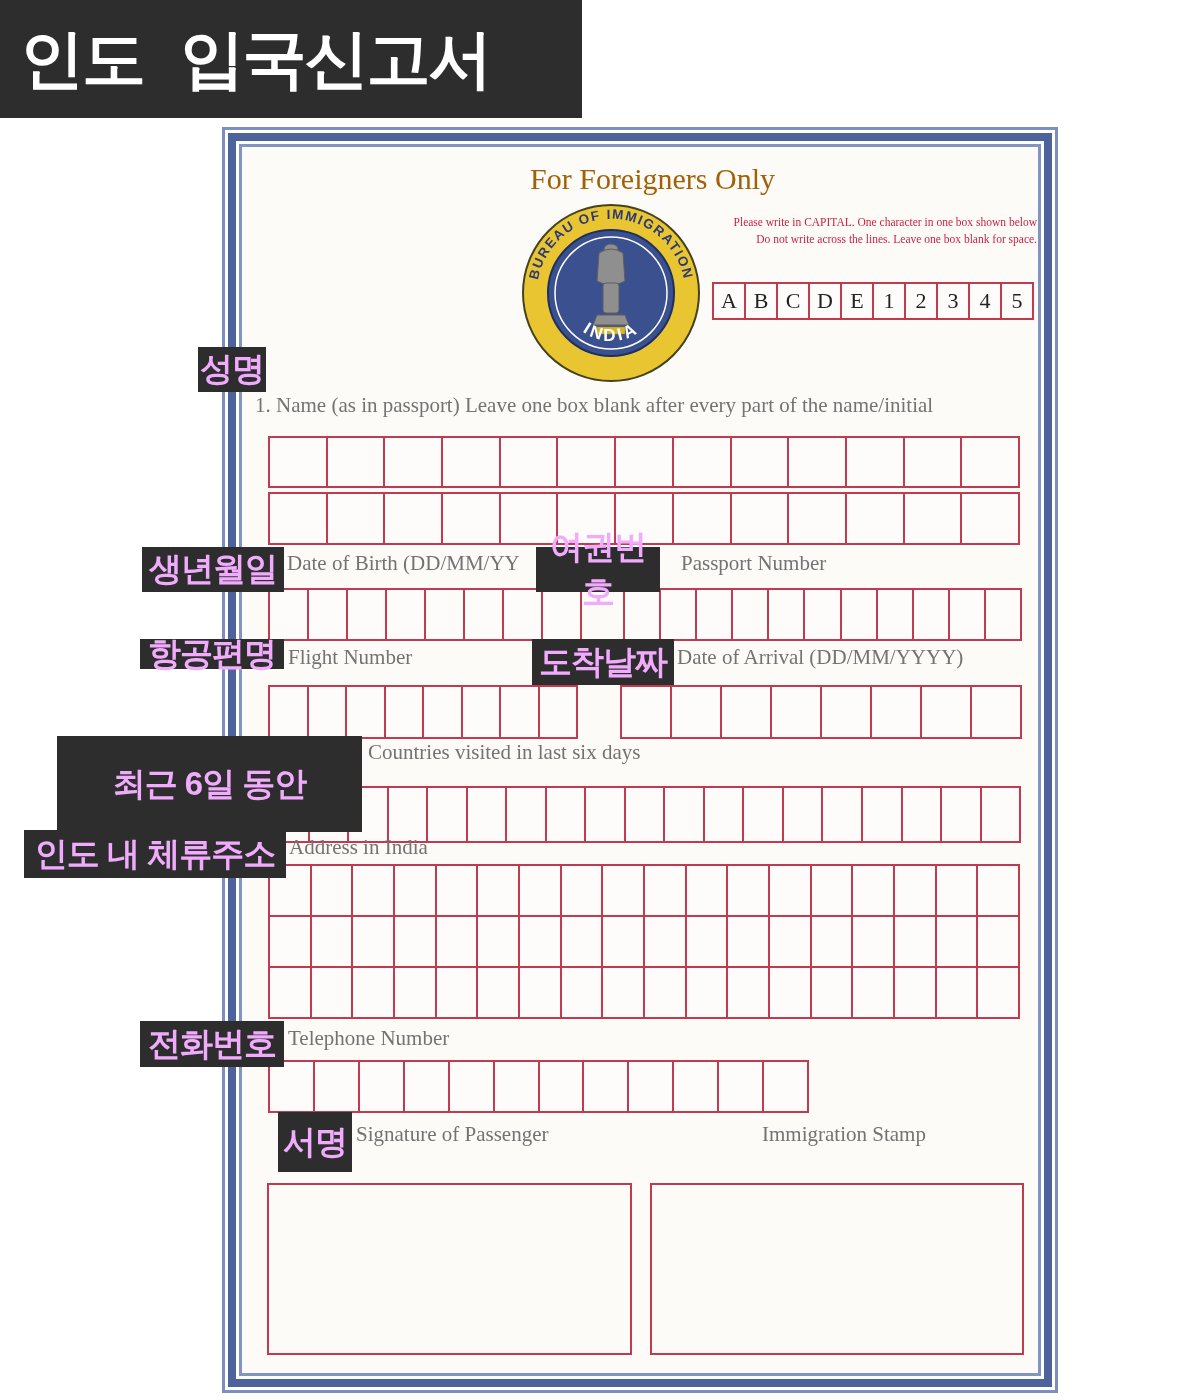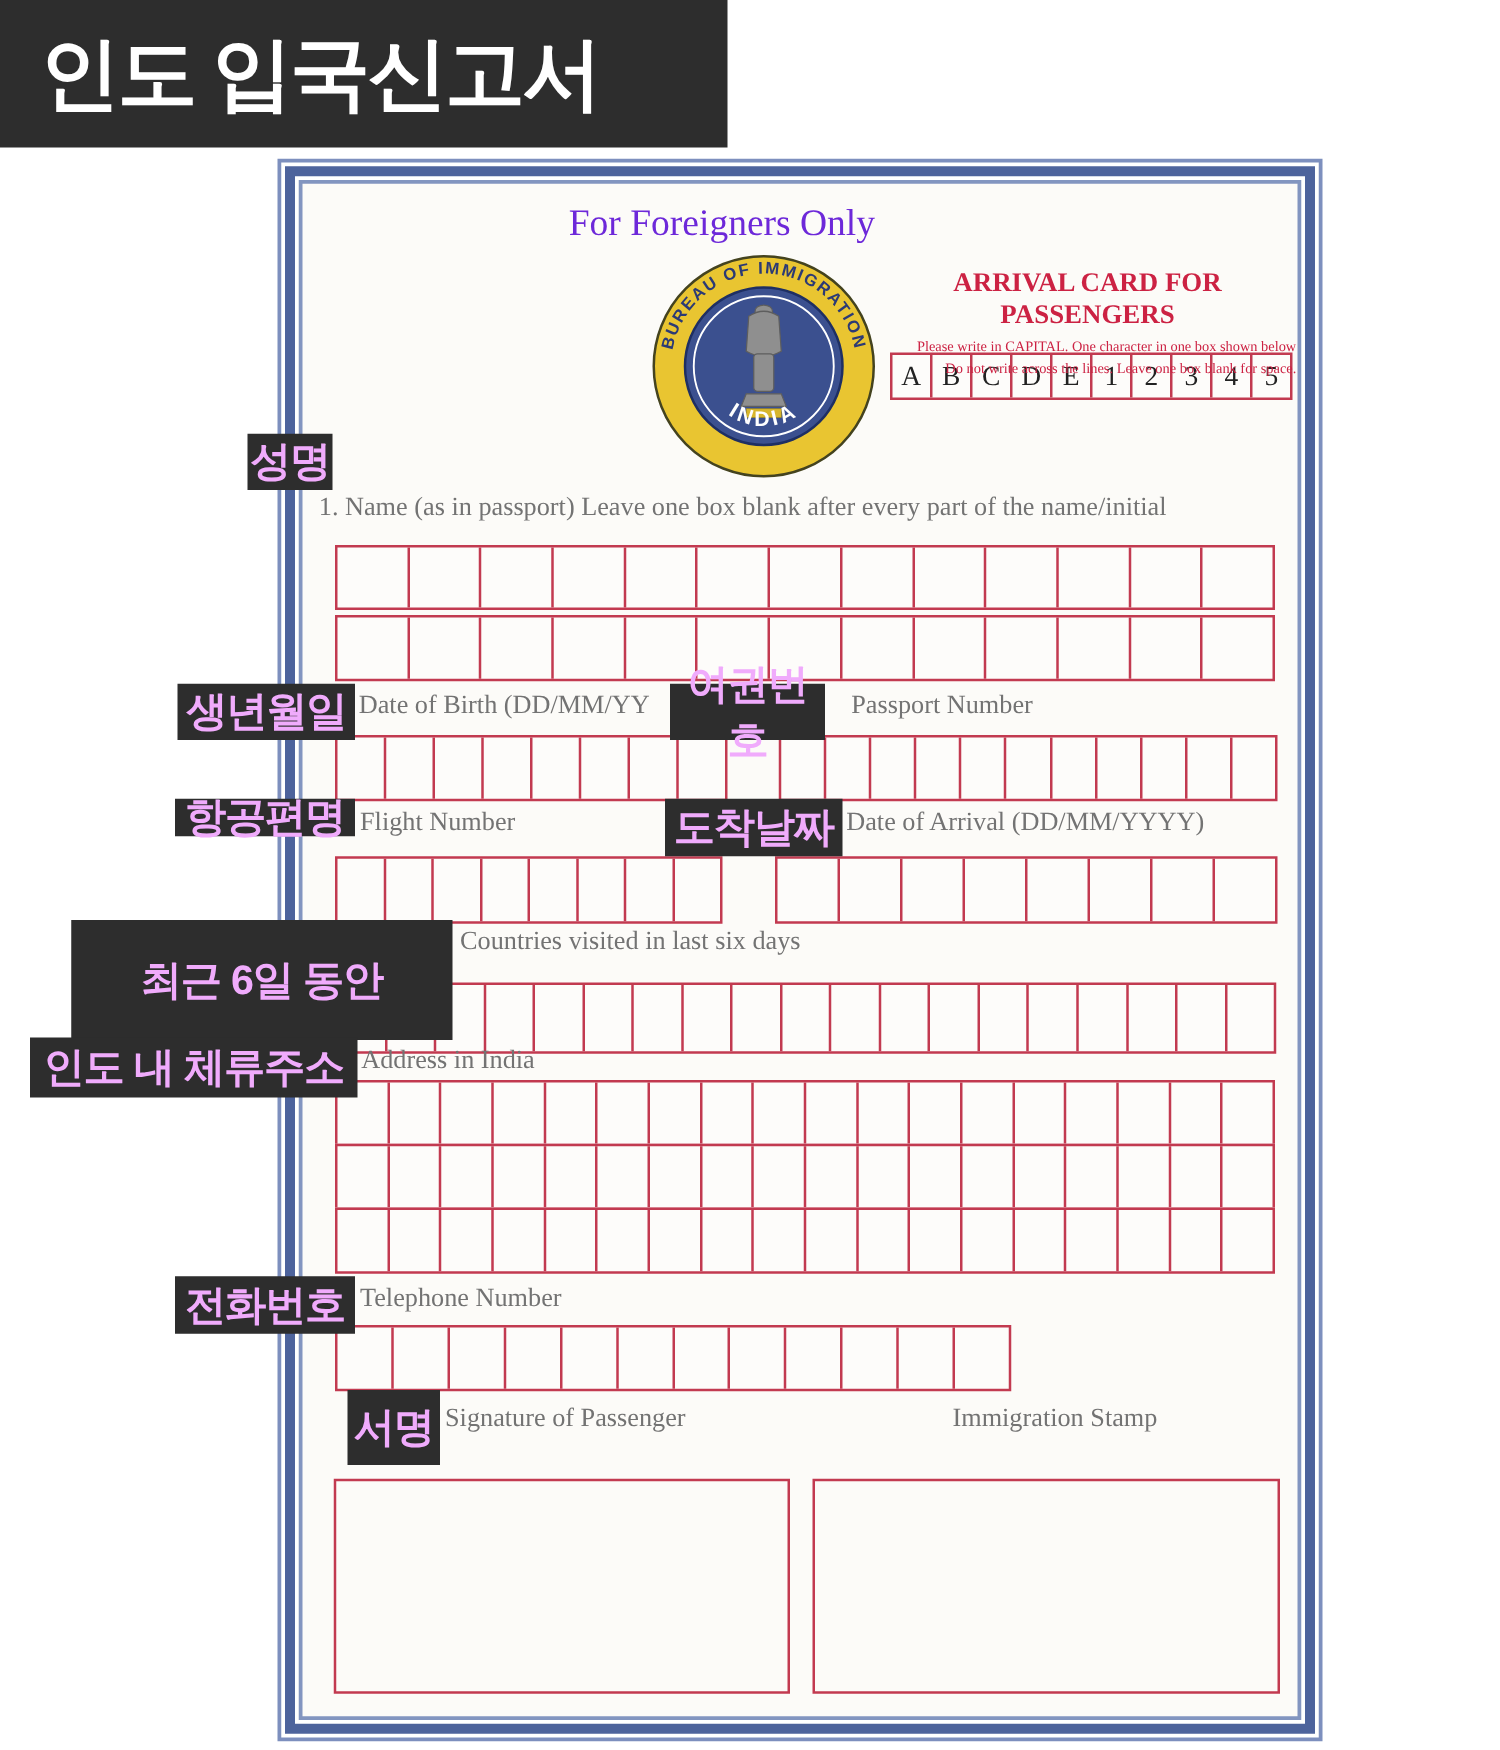--- a/index.html
+++ b/index.html
@@ -11,40 +11,40 @@
     --paper:#fcfbf8;
   }
   html,body{margin:0;padding:0;}
   body{
     width:1200px;height:1400px;position:relative;background:#ffffff;
     font-family:"Liberation Serif",serif;overflow:hidden;
   }
   
   .title-bar{
     position:absolute;left:0;top:0;width:582px;height:118px;background:var(--label-bg);
-    color:#fff;display:flex;align-items:center;padding-left:32px;box-sizing:border-box;
-    font-family:Liberation Serif, serif;font-weight:800;font-size:64px;letter-spacing:-2px;
+    color:#fff;display:flex;align-items:center;padding-left:20px;box-sizing:border-box;
+    font-family:Liberation Mono, monospace;font-weight:800;font-size:64px;letter-spacing:-2px;
   }
   
   .card{
     position:absolute;left:222px;top:127px;width:836px;height:1266px;box-sizing:border-box;
     border:3px solid #7d8fbe;padding:3px;background:#fff;
   }
   .card-mid{height:100%;box-sizing:border-box;border:8px solid var(--blue);padding:3px;background:#fff;}
   .card-inner{height:100%;box-sizing:border-box;border:3px solid var(--blue-light);background:var(--paper);}
   
   .flabel{position:absolute;color:#737373;font-size:21px;white-space:nowrap;z-index:3;}
   .klabel{
     position:absolute;background:var(--label-bg);color:#f0abfc;z-index:5;
     font-family:"Liberation Sans",sans-serif;font-weight:800;font-size:33px;letter-spacing:-1px;
     display:flex;flex-direction:column;align-items:center;justify-content:center;text-align:center;
     line-height:1.35;
   }
-  .header-center{position:absolute;left:455px;top:162px;width:320px;text-align:left;
-    font-size:30px;color:#6d28d9;z-index:3;}
+  .header-center{position:absolute;left:455px;top:162px;width:320px;text-align:right;
+    font-size:30px;color:#a16207;z-index:3;}
   .red-block{position:absolute;left:703px;top:214px;width:334px;text-align:right;z-index:3;}
   .red-title{color:var(--header-red);font-weight:bold;font-size:21.5px;text-align:center;margin:0 0 6px 0;}
   .red-inst{color:var(--header-red);font-size:11.5px;line-height:1.45;margin:0;}
   
   .boxrow{
     position:absolute;display:flex;border:2px solid var(--red);box-sizing:border-box;
     background:#fdfcfa;z-index:2;
   }
   .boxrow .cell{flex:1 1 0;border-right:2px solid var(--red);}
   .boxrow .cell:last-child{border-right:none;}
@@ -87,21 +87,20 @@
     <rect x="82" y="80" width="16" height="30" rx="3"></rect>
     <path d="M76 112 L104 112 L108 122 L72 122 Z"></path>
   </g>
   <rect x="76" y="124" width="28" height="7" fill="#d8b62c" stroke="#a38a1c" stroke-width="0.5"></rect>
   <text font-family="Liberation Sans, sans-serif" font-size="17" font-weight="bold" fill="#ffffff" letter-spacing="3">
     <textPath href="#arcBottom" startOffset="50%" text-anchor="middle">INDIA</textPath>
   </text>
 </svg>
 
 <div class="red-block">
-  <div class="red-title">ARRIVAL CARD FOR PASSENGERS</div>
   <div class="red-inst">Please write in CAPITAL. One character in one box shown below</div>
   <div class="red-inst">Do not write across the lines. Leave one box blank for space.</div>
 </div>
 
 <div class="boxrow samplerow" style="left:712px;top:282px;width:322px;height:38px;">
     <div class="cell">A</div>
     <div class="cell">B</div>
     <div class="cell">C</div>
     <div class="cell">D</div>
     <div class="cell">E</div>

